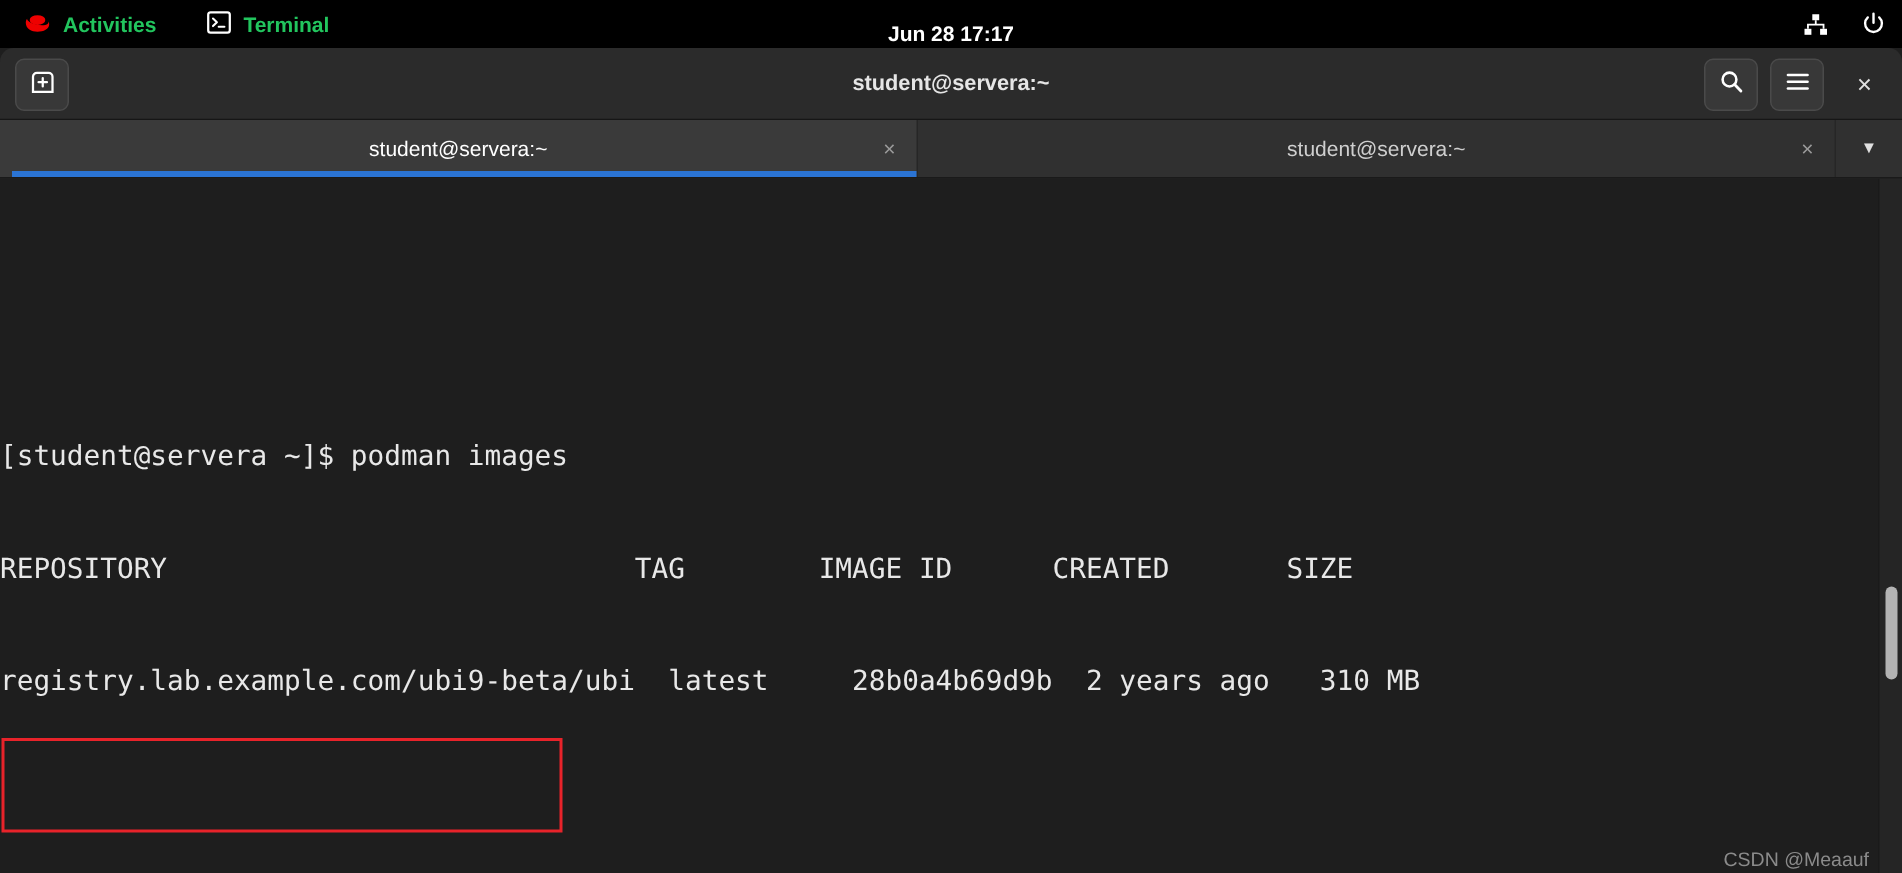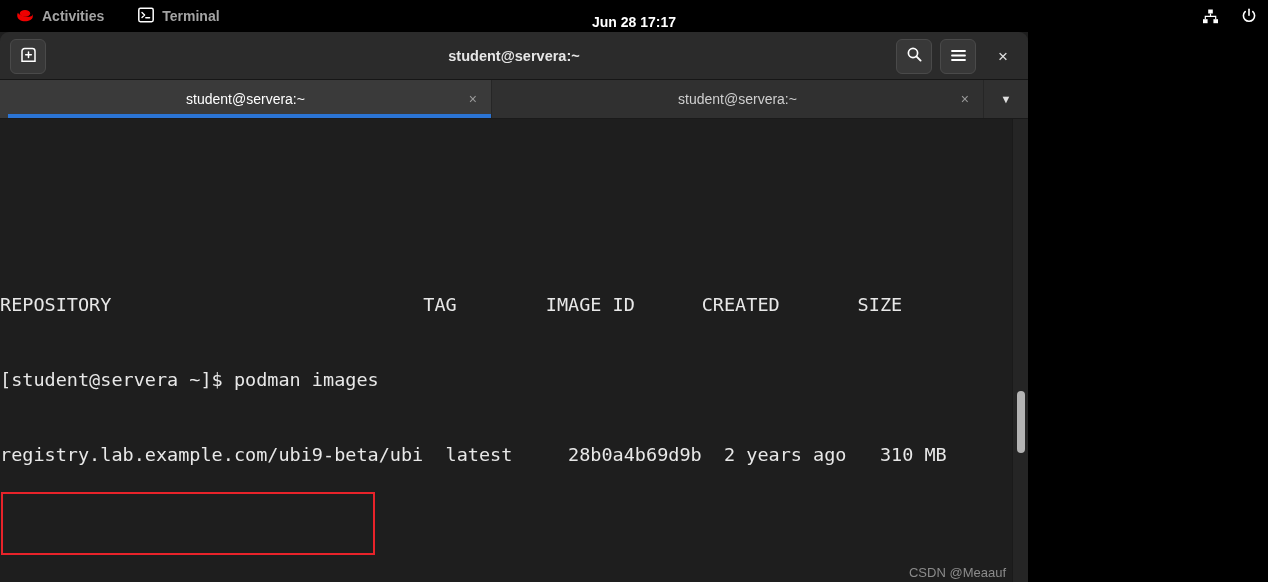--- a/index.html
+++ b/index.html
@@ -31,21 +31,21 @@
     height: 32px;
     padding-left: 10px;
     gap: 22px;
   }
   .tb-item {
     display: flex;
     align-items: center;
     gap: 8px;
     font-size: 14px;
     font-weight: bold;
-    color: #a3a3a3;
+    color: #22c55e;
     padding: 3px 6px;
     border-radius: 4px;
   }
   .redhat-logo { display: block; }
   .term-icon { display: block; }
   .topbar-clock {
     position: absolute;
     left: 0; top: 0;
     width: 1268px; height: 44px;
     display: flex;
@@ -63,21 +63,21 @@
     display: flex;
     align-items: center;
     gap: 16px;
   }
   .tb-sysicon { display: flex; align-items: center; padding: 3px; }
 
   
   .window {
     position: absolute;
     left: 0; top: 32px;
-    width: 1028px; height: 550px;
+    width: 1268px; height: 550px;
     background: #1e1e1e;
   }
 
   
   .headerbar {
     position: relative;
     height: 47px;
     background: #2b2b2b;
     border-bottom: 1px solid #161616;
     border-top-left-radius: 9px;
@@ -346,22 +346,22 @@
       <span class="tab-label">student@servera:~</span>
       <span class="tab-close">×</span>
     </div>
     <div class="tab-dropdown">
       <span>▼</span>
     </div>
   </div>
 
   <div class="term">
     <div class="term-text">
+      <div class="term-line">[student@servera ~]$ podman images</div>
       <div class="term-line">REPOSITORY                            TAG        IMAGE ID      CREATED       SIZE</div>
-      <div class="term-line">[student@servera ~]$ podman images</div>
       <div class="term-line">registry.lab.example.com/ubi9-beta/ubi  latest     28b0a4b69d9b  2 years ago   310 MB</div>
       
       
       
       
       
       
       
       
       

